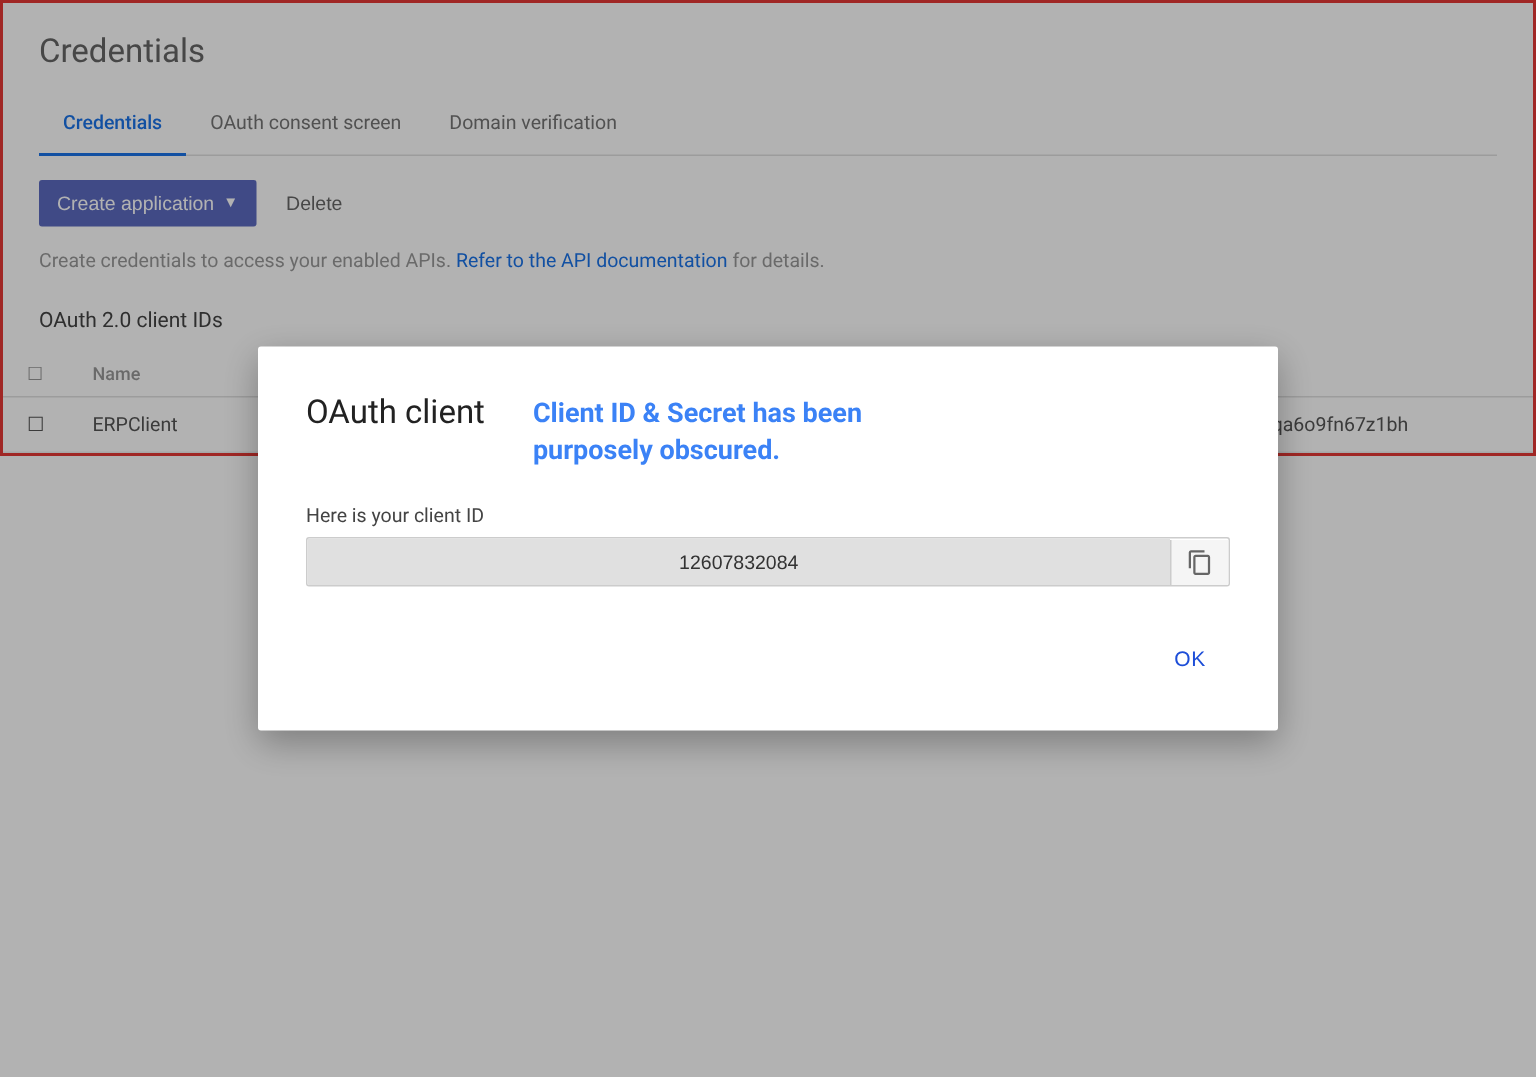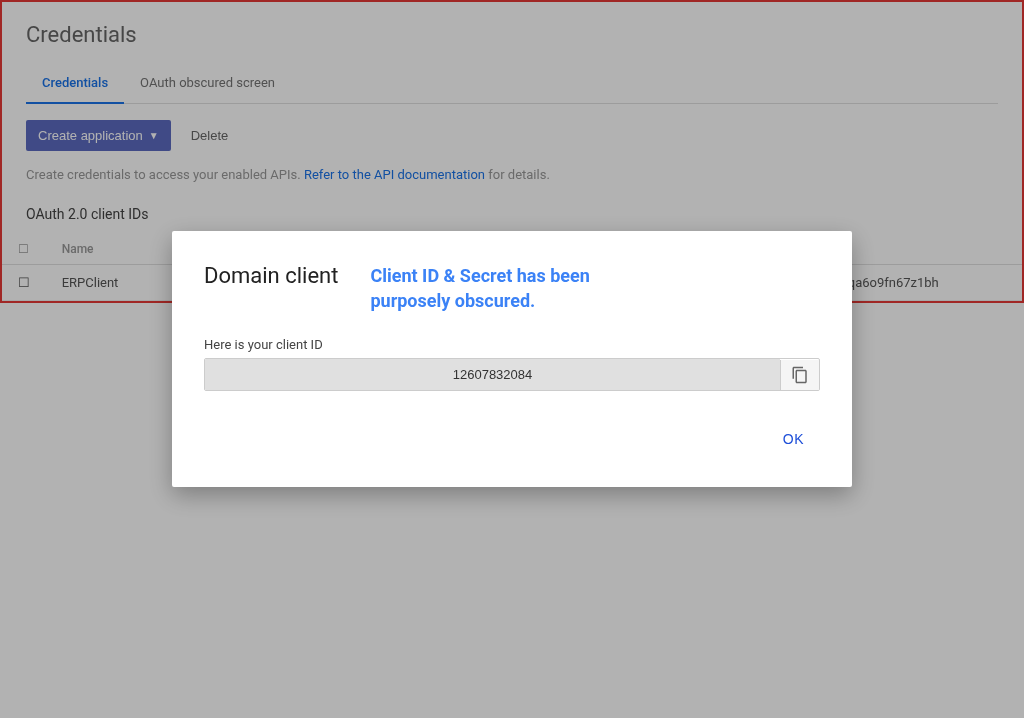--- a/index.html
+++ b/index.html
@@ -246,21 +246,22 @@
     }
   </style>
 </head>
 <body>
 
 <div class="page-header">
   <h1 class="page-title">Credentials</h1>
 
   <nav class="tabs">
     <a class="tab active">Credentials</a>
-    <a class="tab">OAuth obscured screen</a>
+    <a class="tab">OAuth consent screen</a>
+    <a class="tab">Domain verification</a>
   </nav>
 </div>
 
 <div class="toolbar">
   <button class="btn-create">
     <span>Create application</span>
     <span class="dropdown-arrow">▼</span>
   </button>
   <button class="btn-delete">Delete</button>
 </div>
@@ -297,21 +298,21 @@
       <td>Nov 23, 2016</td>
       <td>Web application</td>
       <td class="client-id-cell">12607832844-qrc0816kfmqa6o9fn67z1bh</td>
     </tr>
   </tbody>
 </table>
 
 <div class="overlay">
   <div class="dialog">
     <div class="dialog-header">
-      <span class="dialog-title">Domain client</span>
+      <span class="dialog-title">OAuth client</span>
       <span class="dialog-warning">Client ID &amp; Secret has been<br>purposely obscured.</span>
     </div>
 
     <div class="field-group">
       <div class="field-label">Here is your client ID</div>
       <div class="field-row">
         <input class="field-input" type="text" value="12607832084" readonly="" style="background: rgb(224, 224, 224); flex: 1 1 0%; text-align: center;">
         <button class="copy-btn">
           <svg class="copy-icon" viewBox="0 0 24 24">
             <path d="M16 1H4c-1.1 0-2 .9-2 2v14h2V3h12V1zm3 4H8c-1.1 0-2 .9-2 2v14c0 1.1.9 2 2 2h11c1.1 0 2-.9 2-2V7c0-1.1-.9-2-2-2zm0 16H8V7h11v14z"></path>

